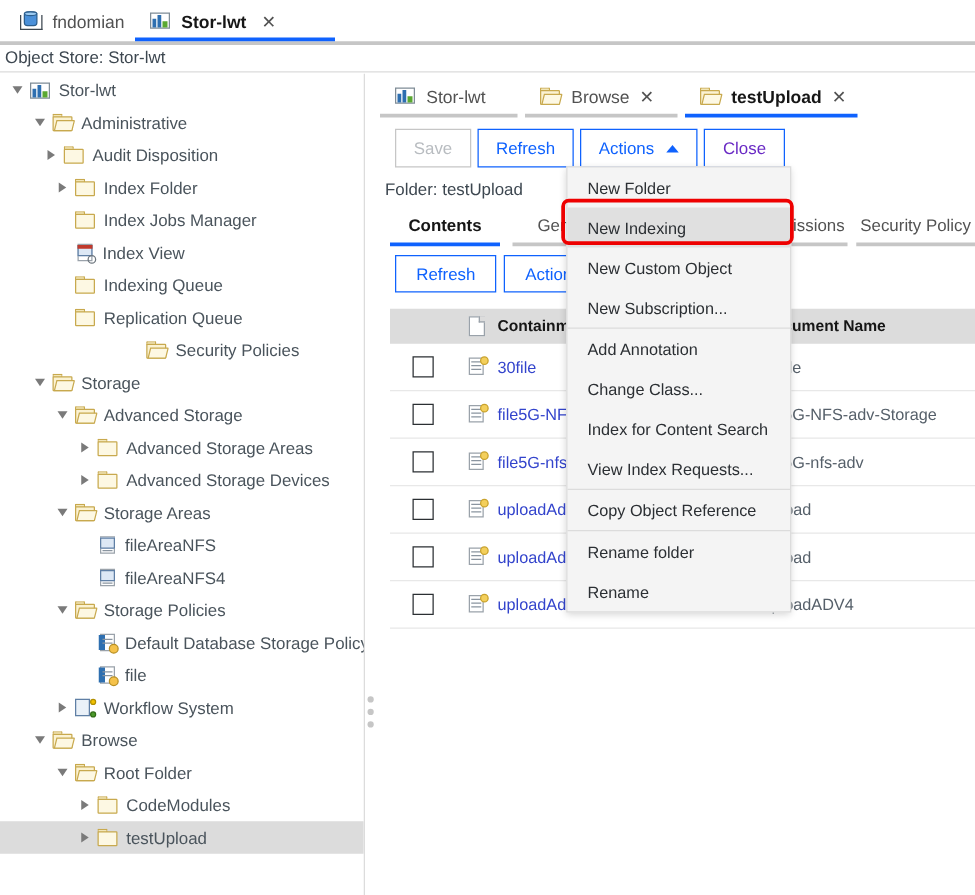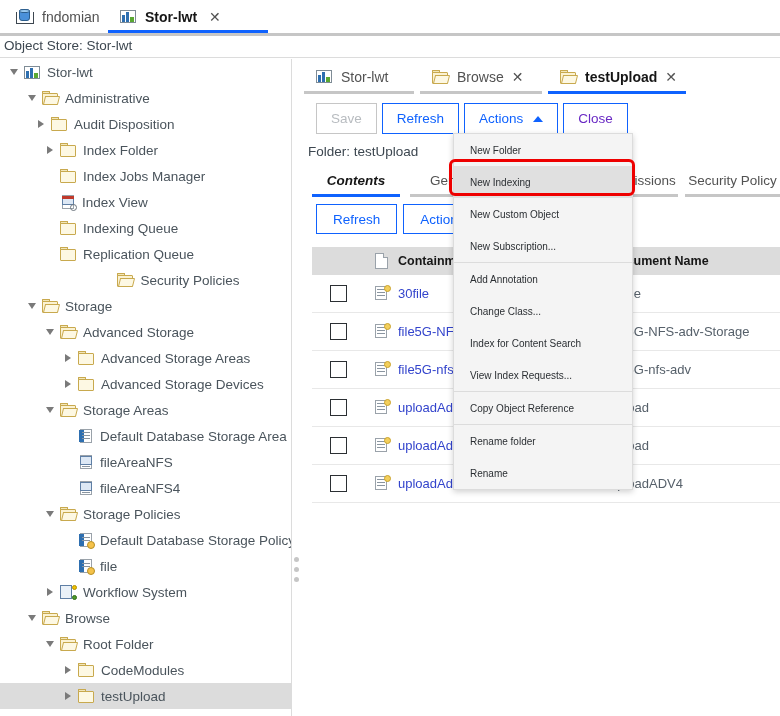--- a/index.html
+++ b/index.html
@@ -285,21 +285,21 @@
 
   
   .menu {
     position: absolute; left: 453px; top: 133px; width: 180px;
     background: #f4f4f4; border: 1px solid #dcdcdc;
     box-shadow: 0 2px 6px rgba(0,0,0,.18);
     z-index: 40;
   }
   .mitem {
     height: 32px; display: flex; align-items: center;
-    padding: 0 16px; font-size: 10px; color: #2b2f33;
+    padding: 0 16px; font-size: 13px; color: #2b2f33;
     cursor: pointer; white-space: nowrap;
   }
   .mitem.hl { background: #e0e0e0; }
   .msep { height: 1px; background: #dcdcdc; margin: 0; }
   .hl-ring {
     position: absolute; left: 449px; top: 159px; width: 186px; height: 37px;
     border: 3px solid #ee0000; border-radius: 6px; z-index: 45;
     pointer-events: none;
   }
 </style>
@@ -469,31 +469,20 @@
         <div class="tree-node" style="padding-left: 42px;">
           <span class="twisty open">
             <i></i>
           </span>
           <span class="ico fold open tree-icon">
             <span class="tab"></span>
             <span class="body"></span>
             <span class="flap"></span>
           </span>
           <span class="tree-label">Storage Areas</span>
-        </div>
-        <div class="tree-node" style="padding-left: 60px;">
-          <span class="twisty none"></span>
-          <span class="ico dicon tree-icon">
-            <span class="page"></span>
-            <span class="blue"></span>
-            <span class="line" style="top:3px"></span>
-            <span class="line" style="top:6px"></span>
-            <span class="line" style="top:9px"></span>
-          </span>
-          <span class="tree-label">Default Database Storage Area</span>
         </div>
         <div class="tree-node" style="padding-left: 60px;">
           <span class="twisty none"></span>
           <span class="ico dicon tree-icon">
             <span class="page"></span>
             <span class="grid"></span>
             <span class="line" style="top:11px"></span>
           </span>
           <span class="tree-label">fileAreaNFS</span>
         </div>
@@ -650,21 +639,21 @@
       </div>
       <div class="tbtn visited">
         <span>Close</span>
       </div>
     </div>
 
     <div class="folder-caption">Folder: testUpload</div>
 
     <div class="itabs">
       <div id="inner-tabs-host">
-          <div class="itab active" style="left: 12px; width: 88px; font-style: italic;">
+          <div class="itab active" style="left: 12px; width: 88px;">
             <span>Contents</span>
             <span class="bar"></span>
           </div>
           <div class="itab" style="left: 110px; width: 88px;">
             <span>General</span>
             <span class="bar"></span>
           </div>
           <div class="itab" style="left: 205px; width: 88px;">
             <span>Properties</span>
             <span class="bar"></span>

